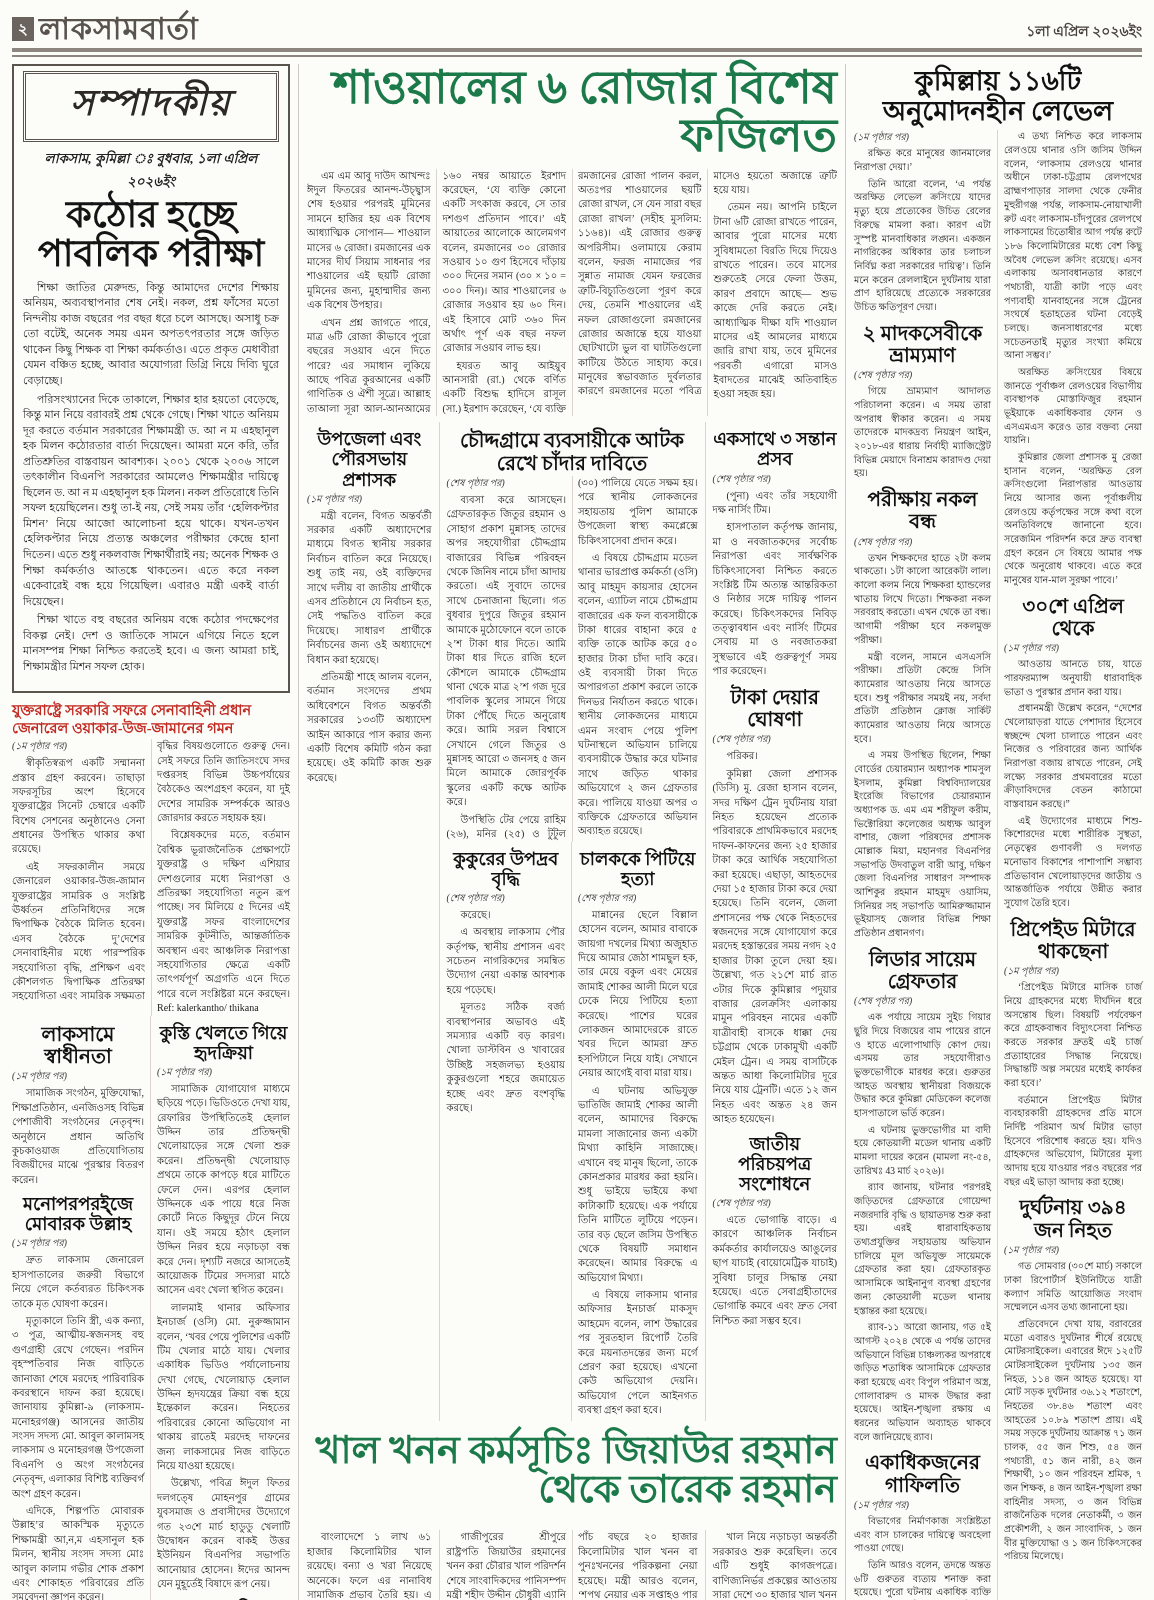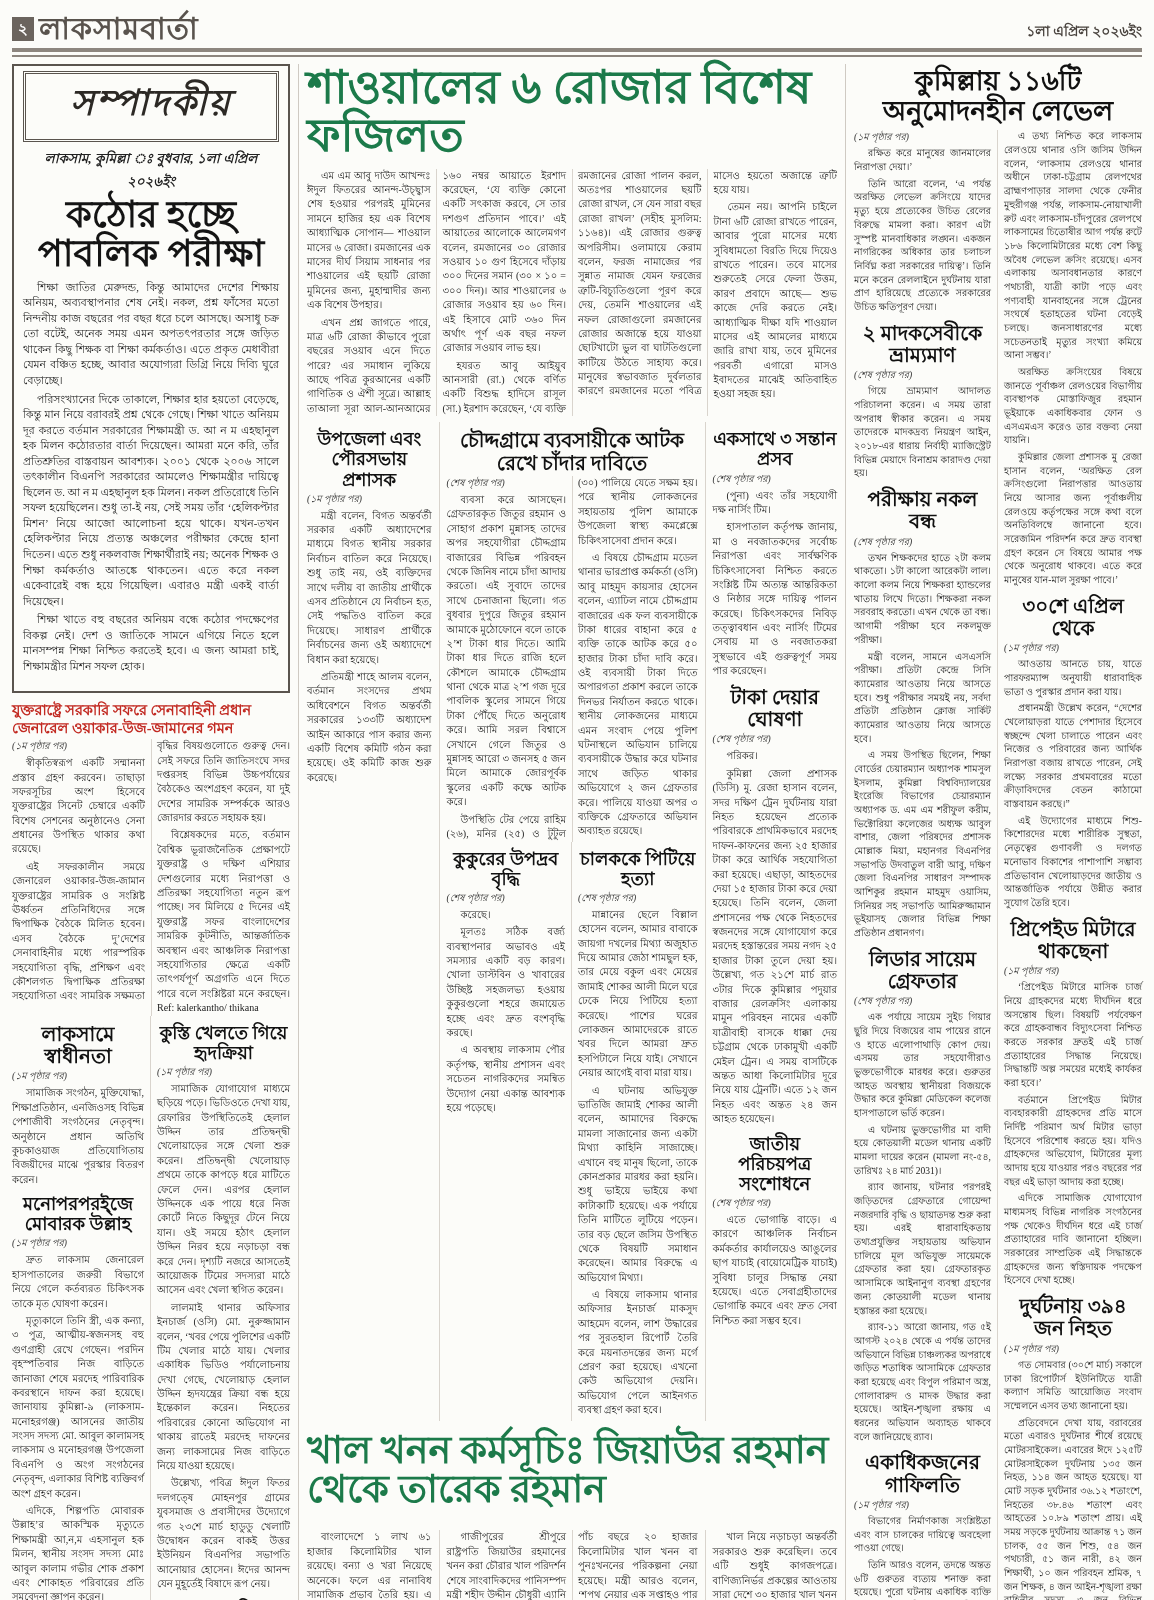--- a/index.html
+++ b/index.html
@@ -37,21 +37,21 @@
 
   
   .editorial { border:2px solid #5a544e; padding:5px 9px 14px 9px; }
   .editorial-banner { border:3px double #5a544e; text-align:center; font-size:36px; font-weight:bold; font-style:italic; color:#2c2925; padding:1px 0 4px 0; letter-spacing:2px; }
   .ed-dateline { text-align:center; font-style:italic; font-weight:bold; font-size:13.5px; margin:6px 0 2px 0; }
   .ed-headline { text-align:center; font-weight:bold; font-size:37px; line-height:1.05; margin:2px 0 6px 0; color:#141414; }
   .editorial p.b { font-size:10.8px; }
 
   
   .red-head { color:#c22a22; font-size:14.5px; font-weight:bold; line-height:1.2; margin:9px 0 2px 0; }
-  .green-big { color:#1c7a4a; font-weight:bold; text-align:left; }
+  .green-big { color:#1c7a4a; font-weight:bold; text-align:right; }
   .green-1 { font-size:46px; line-height:1.05; margin:0 0 8px 0; }
   .green-2 { font-size:38px; line-height:1.05; margin:10px 0 20px 0; }
 
   
   .two-col { display:grid; grid-template-columns:1fr 1fr; }
   .two-col > .subcol { min-width:0; padding:0 6px; }
   .two-col > .subcol:first-child { border-right:1px solid #d9d4cd; padding-left:0; }
   .two-col > .subcol:last-child { padding-right:0; }
 
   
@@ -177,22 +177,22 @@
               <p class="b">উপস্থিতি টের পেয়ে রাহিম (২৬), মনির (২৫) ও টুটুল (৩০) পালিয়ে যেতে সক্ষম হয়। পরে স্থানীয় লোকজনের সহায়তায় পুলিশ আমাকে উপজেলা স্বাস্থ্য কমপ্লেক্সে চিকিৎসাসেবা প্রদান করে।</p>
               <p class="b">এ বিষয়ে চৌদ্দগ্রাম মডেল থানার ভারপ্রাপ্ত কর্মকর্তা (ওসি) আবু মাহমুদ কায়সার হোসেন বলেন, এ্যাঢিল নামে চৌদ্দগ্রাম বাজারের এক ফল ব্যবসায়ীকে টাকা ধারের বাহানা করে ৫ ব্যক্তি তাকে আটক করে ৫০ হাজার টাকা চাঁদা দাবি করে। ওই ব্যবসায়ী টাকা দিতে অপারগতা প্রকাশ করলে তাকে দিনভর নির্যাতন করতে থাকে। স্থানীয় লোকজনের মাধ্যমে এমন সংবাদ পেয়ে পুলিশ ঘটনাস্থলে অভিযান চালিয়ে ব্যবসায়ীকে উদ্ধার করে ঘটনার সাথে জড়িত থাকার অভিযোগে ২ জন গ্রেফতার করে। পালিয়ে যাওয়া অপর ৩ ব্যক্তিকে গ্রেফতারে অভিযান অব্যাহত রয়েছে।</p>
             </div>
           </article>
           <div class="inner-2col">
             <div>
               <article>
                 <h4 class="hl hl-sm">কুকুরের উপদ্রব বৃদ্ধি</h4>
                 <div class="cont">(শেষ পৃষ্ঠার পর)</div>
                 <p class="b">করেছে।</p>
+                <p class="b">এ অবস্থায় লাকসাম পৌর কর্তৃপক্ষ, স্থানীয় প্রশাসন এবং সচেতন নাগরিকদের সমন্বিত উদ্যোগ নেয়া একান্ত আবশ্যক হয়ে পড়েছে।</p>
                 <p class="b">মূলতঃ সঠিক বর্জ্য ব্যবস্থাপনার অভাবও এই সমস্যার একটি বড় কারণ। খোলা ডাস্টবিন ও খাবারের উচ্ছিষ্ট সহজলভ্য হওয়ায় কুকুরগুলো শহরে জমায়েত হচ্ছে এবং দ্রুত বংশবৃদ্ধি করছে।</p>
-                <p class="b">এ অবস্থায় লাকসাম পৌর কর্তৃপক্ষ, স্থানীয় প্রশাসন এবং সচেতন নাগরিকদের সমন্বিত উদ্যোগ নেয়া একান্ত আবশ্যক হয়ে পড়েছে।</p>
               </article>
             </div>
             <div>
               <article>
                 <h4 class="hl hl-sm">চালককে পিটিয়ে হত্যা</h4>
                 <div class="cont">(শেষ পৃষ্ঠার পর)</div>
                 <p class="b">মান্নানের ছেলে বিল্লাল হোসেন বলেন, আমার বাবাকে জায়গা দখলের মিথ্যা অজুহাত দিয়ে আমার জেঠা শামছুল হক, তার মেয়ে বকুল এবং মেয়ের জামাই শোকর আলী মিলে ঘরে ঢেকে নিয়ে পিটিয়ে হত্যা করেছে। পাশের ঘরের লোকজন আমাদেরকে রাতে খবর দিলে আমরা দ্রুত হসপিটালে নিয়ে যাই। সেখানে নেয়ার আগেই বাবা মারা যায়।</p>
                 <p class="b">এ ঘটনায় অভিযুক্ত ভাতিজি জামাই শোকর আলী বলেন, আমাদের বিরুদ্ধে মামলা সাজানোর জন্য একটা মিথ্যা কাহিনি সাজাচ্ছে। এখানে বহু মানুষ ছিলো, তাকে কোনপ্রকার মারধর করা হয়নি। শুধু ভাইয়ে ভাইয়ে কথা কাটাকাটি হয়েছে। এক পর্যায়ে তিনি মাটিতে লুটিয়ে পড়েন। তার বড় ছেলে জসিম উপস্থিত থেকে বিষয়টি সমাধান করেছেন। আমার বিরুদ্ধে এ অভিযোগ মিথ্যা।</p>
                 <p class="b">এ বিষয়ে লাকসাম থানার অফিসার ইনচার্জ মাকসুদ আহমেদ বলেন, লাশ উদ্ধারের পর সুরতহাল রিপোর্ট তৈরি করে ময়নাতদন্তের জন্য মর্গে প্রেরণ করা হয়েছে। এখনো কেউ অভিযোগ দেয়নি। অভিযোগ পেলে আইনগত ব্যবস্থা গ্রহণ করা হবে।</p>
               </article>
@@ -264,21 +264,21 @@
             <h4 class="hl hl-md">পরীক্ষায় নকল বন্ধ</h4>
             <div class="cont">(শেষ পৃষ্ঠার পর)</div>
             <p class="b">তখন শিক্ষকদের হাতে ২টা কলম থাকতো। ১টা কালো আরেকটা লাল। কালো কলম নিয়ে শিক্ষকরা হ্যান্ডলের খাতায় লিখে দিতো। শিক্ষকরা নকল সরবরাহ করতো। এখন থেকে তা বন্ধ। আগামী পরীক্ষা হবে নকলমুক্ত পরীক্ষা।</p>
             <p class="b">মন্ত্রী বলেন, সামনে এসএসসি পরীক্ষা। প্রতিটা কেন্দ্রে সিসি ক্যামেরার আওতায় নিয়ে আসতে হবে। শুধু পরীক্ষার সময়ই নয়, সর্বদা প্রতিটা প্রতিষ্ঠান ক্লোজ সার্কিট ক্যামেরার আওতায় নিয়ে আসতে হবে।</p>
             <p class="b">এ সময় উপস্থিত ছিলেন, শিক্ষা বোর্ডের চেয়ারম্যান অধ্যাপক শামসুল ইসলাম, কুমিল্লা বিশ্ববিদ্যালয়ের ইংরেজি বিভাগের চেয়ারম্যান অধ্যাপক ড. এম এম শরীফুল করীম, ভিক্টোরিয়া কলেজের অধ্যক্ষ আবুল বাশার, জেলা পরিষদের প্রশাসক মোল্লাক মিয়া, মহানগর বিএনপির সভাপতি উদবাতুল বারী আবু, দক্ষিণ জেলা বিএনপির সাধারণ সম্পাদক আশিকুর রহমান মাহমুদ ওয়াসিম, সিনিয়র সহ সভাপতি আমিরুজ্জামান ভূইয়াসহ জেলার বিভিন্ন শিক্ষা প্রতিষ্ঠান প্রধানগণ।</p>
           </article>
           <article>
             <h4 class="hl hl-md">লিডার সায়েম গ্রেফতার</h4>
             <div class="cont">(শেষ পৃষ্ঠার পর)</div>
             <p class="b">এক পর্যায়ে সায়েম সুইচ গিয়ার ছুরি দিয়ে বিজয়ের বাম পায়ের রানে ও হাতে এলোপাথাড়ি কোপ দেয়। এসময় তার সহযোগীরাও ভুক্তভোগীকে মারধর করে। গুরুতর আহত অবস্থায় স্থানীয়রা বিজয়কে উদ্ধার করে কুমিল্লা মেডিকেল কলেজ হাসপাতালে ভর্তি করেন।</p>
-            <p class="b">এ ঘটনায় ভুক্তভোগীর মা বাদী হয়ে কোতয়ালী মডেল থানায় একটি মামলা দায়ের করেন (মামলা নং-৫৪, তারিখঃ ২৪ মার্চ 2031)।</p>
+            <p class="b">এ ঘটনায় ভুক্তভোগীর মা বাদী হয়ে কোতয়ালী মডেল থানায় একটি মামলা দায়ের করেন (মামলা নং-৫৪, তারিখঃ 43 মার্চ ২০২৬)।</p>
             <p class="b">র‍্যাব জানায়, ঘটনার পরপরই জড়িতদের গ্রেফতারে গোয়েন্দা নজরদারি বৃদ্ধি ও ছায়াতদন্ত শুরু করা হয়। এরই ধারাবাহিকতায় তথ্যপ্রযুক্তির সহায়তায় অভিযান চালিয়ে মূল অভিযুক্ত সায়েমকে গ্রেফতার করা হয়। গ্রেফতারকৃত আসামিকে আইনানুগ ব্যবস্থা গ্রহণের জন্য কোতয়ালী মডেল থানায় হস্তান্তর করা হয়েছে।</p>
             <p class="b">র‍্যাব-১১ আরো জানায়, গত ৫ই আগস্ট ২০২৪ থেকে এ পর্যন্ত তাদের অভিযানে বিভিন্ন চাঞ্চল্যকর অপরাধে জড়িত শতাধিক আসামিকে গ্রেফতার করা হয়েছে এবং বিপুল পরিমাণ অস্ত্র, গোলাবারুদ ও মাদক উদ্ধার করা হয়েছে। আইন-শৃঙ্খলা রক্ষায় এ ধরনের অভিযান অব্যাহত থাকবে বলে জানিয়েছে র‍্যাব।</p>
           </article>
           <article>
             <h4 class="hl hl-md">একাধিকজনের গাফিলতি</h4>
             <div class="cont">(১ম পৃষ্ঠার পর)</div>
             <p class="b">বিভাগের নির্মাণকাজ সংশ্লিষ্টতা এবং বাস চালকের দায়িত্বে অবহেলা পাওয়া গেছে।</p>
             <p class="b">তিনি আরও বলেন, তদন্তে অন্তত ৬টি গুরুতর ব্যত্যয় শনাক্ত করা হয়েছে। পুরো ঘটনায় একাধিক ব্যক্তি ও বিভাগ দায়ী বলে প্রতীয়মান হয়েছে। ভবিষ্যতে এমন দুর্ঘটনা এড়াতে প্রতিবেদনে ৮টি সুপারিশ প্রদান করা হয়েছে। ইতোমধ্যে তদন্ত প্রতিবেদনটি জেলা প্রশাসকের কাছে জমা দেয়া হয়েছে।</p>
 
           </article>
@@ -296,21 +296,20 @@
             <div class="cont">(১ম পৃষ্ঠার পর)</div>
             <p class="b">আওতায় আনতে চায়, যাতে পারফরম্যান্স অনুযায়ী ধারাবাহিক ভাতা ও পুরস্কার প্রদান করা যায়।</p>
             <p class="b">প্রধানমন্ত্রী উল্লেখ করেন, “দেশের খেলোয়াড়রা যাতে পেশাদার হিসেবে স্বচ্ছন্দে খেলা চালাতে পারেন এবং নিজের ও পরিবারের জন্য আর্থিক নিরাপত্তা বজায় রাখতে পারেন, সেই লক্ষ্যে সরকার প্রথমবারের মতো ক্রীড়াবিদদের বেতন কাঠামো বাস্তবায়ন করছে।”</p>
             <p class="b">এই উদ্যোগের মাধ্যমে শিশু-কিশোরদের মধ্যে শারীরিক সুস্থতা, নেতৃত্বের গুণাবলী ও দলগত মনোভাব বিকাশের পাশাপাশি সম্ভাব্য প্রতিভাবান খেলোয়াড়দের জাতীয় ও আন্তর্জাতিক পর্যায়ে উন্নীত করার সুযোগ তৈরি হবে।</p>
           </article>
           <article>
             <h4 class="hl hl-md">প্রিপেইড মিটারে থাকছেনা</h4>
             <div class="cont">(১ম পৃষ্ঠার পর)</div>
             <p class="b">‘প্রিপেইড মিটারে মাসিক চার্জ নিয়ে গ্রাহকদের মধ্যে দীর্ঘদিন ধরে অসন্তোষ ছিল। বিষয়টি পর্যবেক্ষণ করে গ্রাহকবান্ধব বিদ্যুৎসেবা নিশ্চিত করতে সরকার দ্রুতই এই চার্জ প্রত্যাহারের সিদ্ধান্ত নিয়েছে। সিদ্ধান্তটি অল্প সময়ের মধ্যেই কার্যকর করা হবে।’</p>
             <p class="b">বর্তমানে প্রিপেইড মিটার ব্যবহারকারী গ্রাহকদের প্রতি মাসে নির্দিষ্ট পরিমাণ অর্থ মিটার ভাড়া হিসেবে পরিশোধ করতে হয়। যদিও গ্রাহকদের অভিযোগ, মিটারের মূল্য আদায় হয়ে যাওয়ার পরও বছরের পর বছর এই ভাড়া আদায় করা হচ্ছে।</p>
-            <p class="b">এদিকে সামাজিক যোগাযোগ মাধ্যমসহ বিভিন্ন নাগরিক সংগঠনের পক্ষ থেকেও দীর্ঘদিন ধরে এই চার্জ প্রত্যাহারের দাবি জানানো হচ্ছিল। সরকারের সাম্প্রতিক এই সিদ্ধান্তকে গ্রাহকদের জন্য স্বস্তিদায়ক পদক্ষেপ হিসেবে দেখা হচ্ছে।</p>
           </article>
           <article>
             <h4 class="hl hl-md">দুর্ঘটনায় ৩৯৪ জন নিহত</h4>
             <div class="cont">(১ম পৃষ্ঠার পর)</div>
             <p class="b">গত সোমবার (৩০শে মার্চ) সকালে ঢাকা রিপোর্টার্স ইউনিটিতে যাত্রী কল্যাণ সমিতি আয়োজিত সংবাদ সম্মেলনে এসব তথ্য জানানো হয়।</p>
             <p class="b">প্রতিবেদনে দেখা যায়, বরাবরের মতো এবারও দুর্ঘটনার শীর্ষে রয়েছে মোটরসাইকেল। এবারের ঈদে ১২৫টি মোটরসাইকেল দুর্ঘটনায় ১৩৫ জন নিহত, ১১৪ জন আহত হয়েছে। যা মোট সড়ক দুর্ঘটনার ৩৬.১২ শতাংশে, নিহতের ৩৮.৪৬ শতাংশ এবং আহতের ১০.৮৯ শতাংশ প্রায়। এই সময় সড়কে দুর্ঘটনায় আক্রান্ত ৭১ জন চালক, ৫৫ জন শিশু, ৫৪ জন পথচারী, ৫১ জন নারী, ৪২ জন শিক্ষার্থী, ১০ জন পরিবহন শ্রমিক, ৭ জন শিক্ষক, ৪ জন আইন-শৃঙ্খলা রক্ষা বাহিনীর সদস্য, ৩ জন বিভিন্ন রাজনৈতিক দলের নেতাকর্মী, ৩ জন প্রকৌশলী, ২ জন সাংবাদিক, ১ জন বীর মুক্তিযোদ্ধা ও ১ জন চিকিৎসকের পরিচয় মিলেছে।</p>
 
           </article>
 
         </div>

